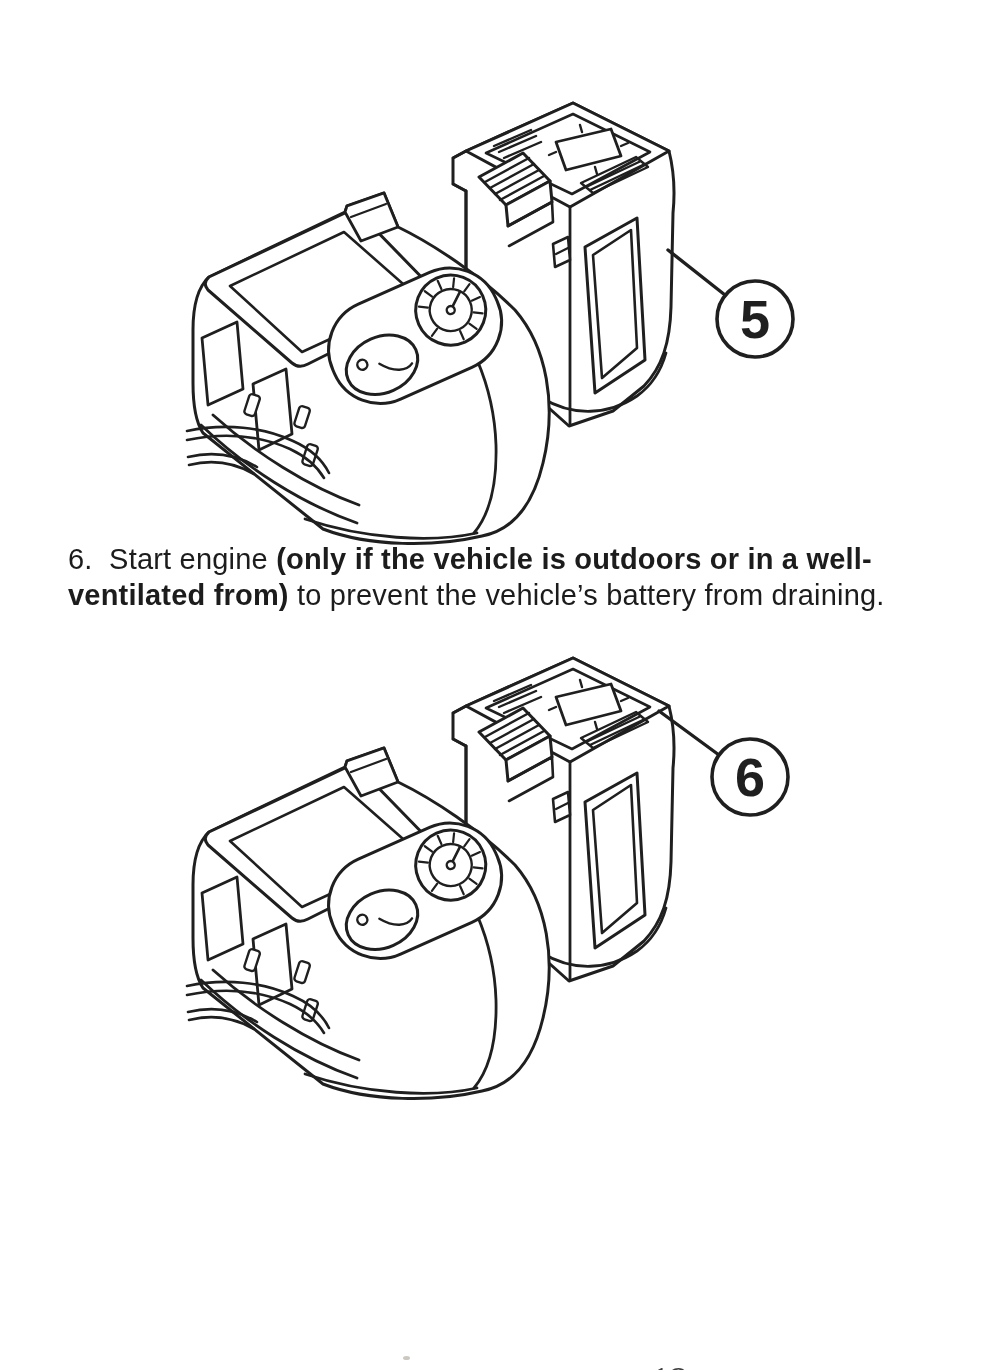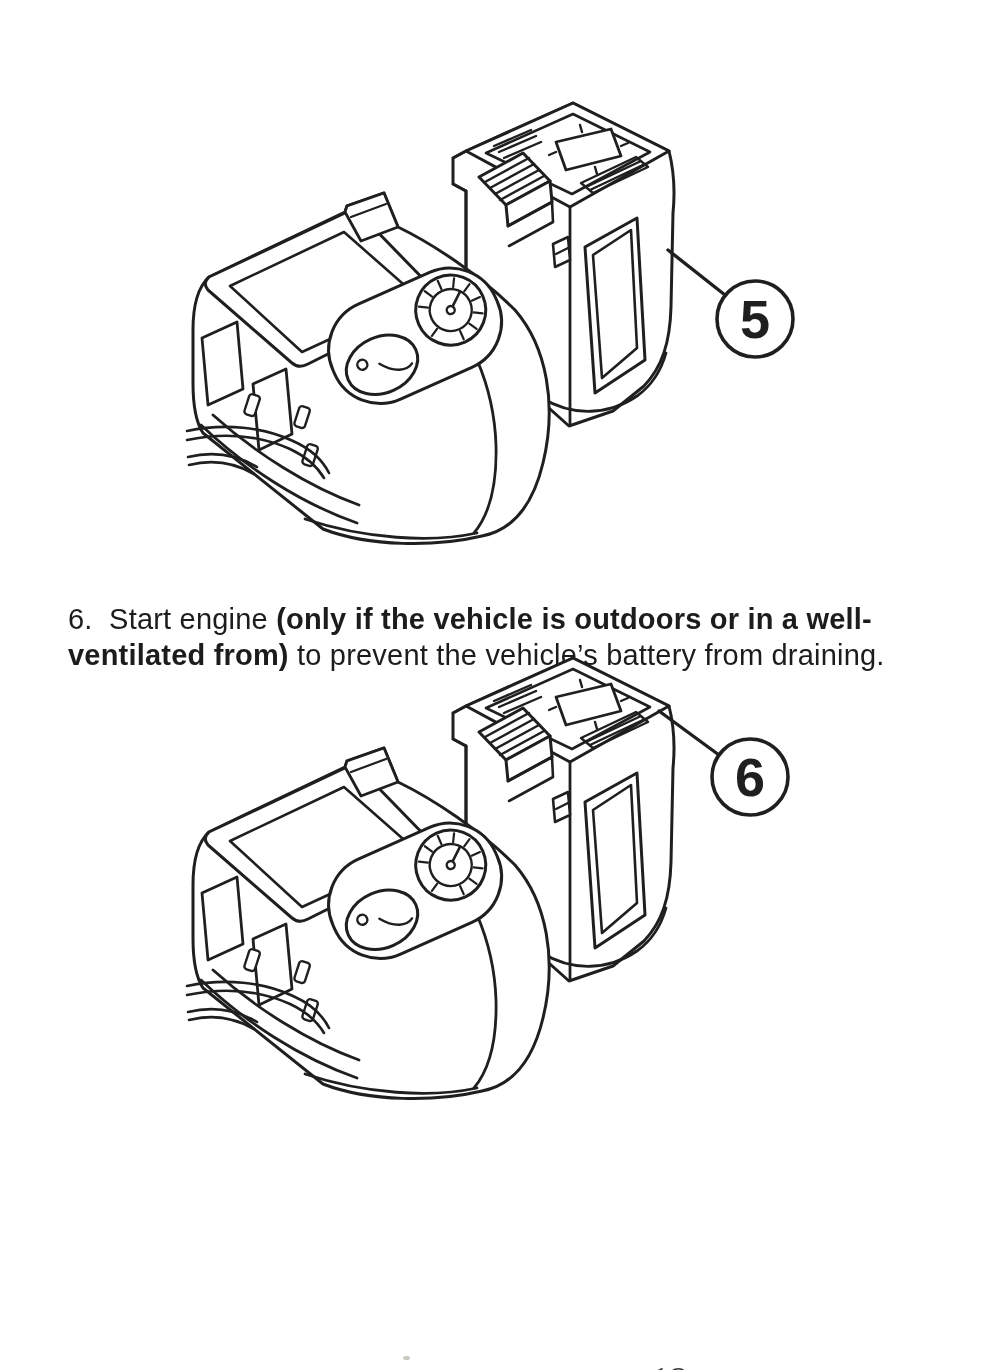--- a/index.html
+++ b/index.html
@@ -14,21 +14,21 @@
     overflow: hidden;
   }
   .defs-holder { position: absolute; width: 0; height: 0; overflow: hidden; }
   .fig { position: absolute; margin: 0; padding: 0; }
   .fig svg { display: block; width: 620px; height: 455px; }
   .fig-top { left: 185px; top: 95px; }
   .fig-bottom { left: 185px; top: 650px; }
   .instruction {
     position: absolute;
     left: 68px;
-    top: 572px;
+    top: 512px;
     width: 880px;
     font-size: 29px;
     line-height: 36px;
     letter-spacing: 0.2px;
     white-space: pre-wrap;
     color: #1c1c1c;
   }
   .instruction b { font-weight: 700; }
   .page-number {
     position: absolute;

